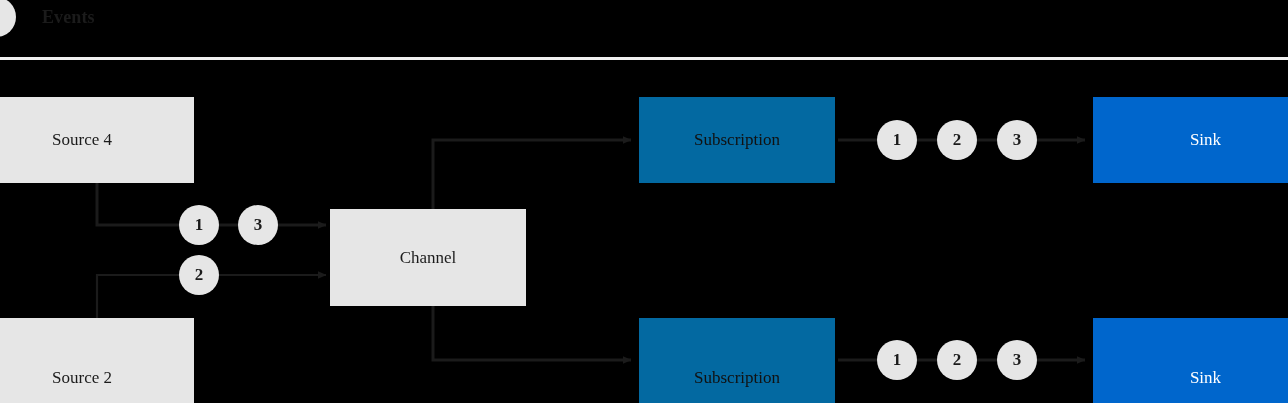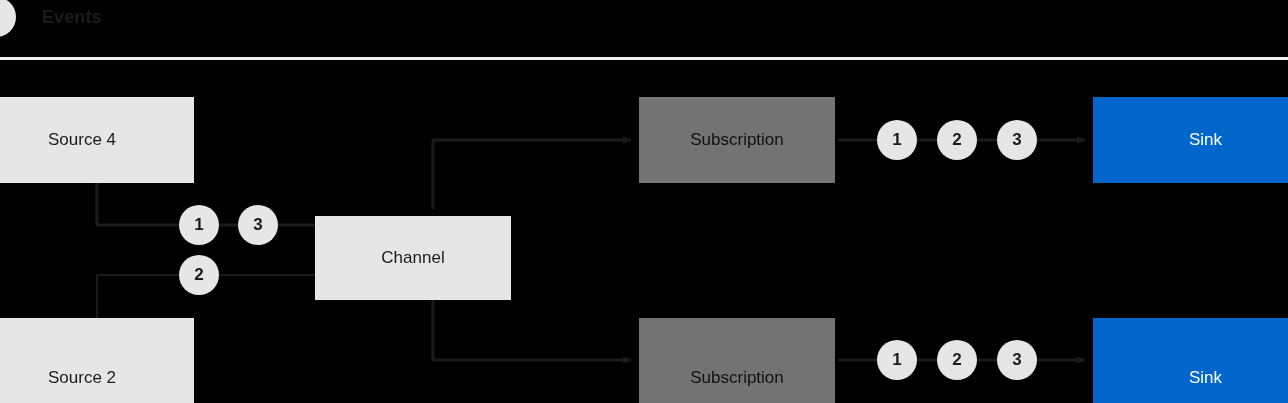--- a/index.html
+++ b/index.html
@@ -14,20 +14,21 @@
     font-family: "Liberation Sans", sans-serif;
     overflow: hidden;
     position: relative;
   }
 
   #stage {
     position: relative;
     width: 1288px;
     height: 403px;
     background: #000000;
+    font-family: Liberation Serif, serif;
   }
 
   
   .legend {
     position: absolute;
     left: 0px;
     top: 0px;
     width: 300px;
     height: 34px;
     display: flex;
@@ -62,26 +63,26 @@
   
   .node {
     position: absolute;
     display: flex;
     align-items: center;
     justify-content: center;
     font-size: 17px;
     white-space: nowrap;
   }
   .node-grey  { background: #e6e6e6; color: #1b1b1b; }
-  .node-blue  { background: #737373; color: #111111; }
+  .node-blue  { background: #0369a1; color: #111111; }
   .node-sink  { background: #0066cc; color: #ffffff; }
 
   #source1      { left: -30px;  top: 97px;  width: 224px; height: 86px; }
   #source2      { left: -30px;  top: 318px; width: 224px; height: 110px; }
-  #channel      { left: 315px;  top: 209px; width: 196px; height: 84px; margin-top: 7px; }
+  #channel      { left: 330px;  top: 209px; width: 196px; height: 97px; }
   #sub-top      { left: 639px;  top: 97px;  width: 196px; height: 86px; }
   #sub-bottom   { left: 639px;  top: 318px; width: 196px; height: 110px; }
   #sink-top     { left: 1093px; top: 97px;  width: 225px; height: 86px; }
   #sink-bottom  { left: 1093px; top: 318px; width: 225px; height: 110px; }
 
   #source2 > span, #sub-bottom > span, #sink-bottom > span {
     position: relative;
     top: -13px;
     margin-top: 35px;
   }

